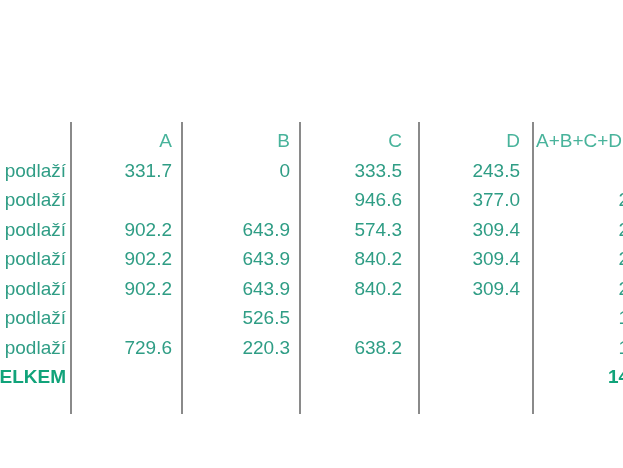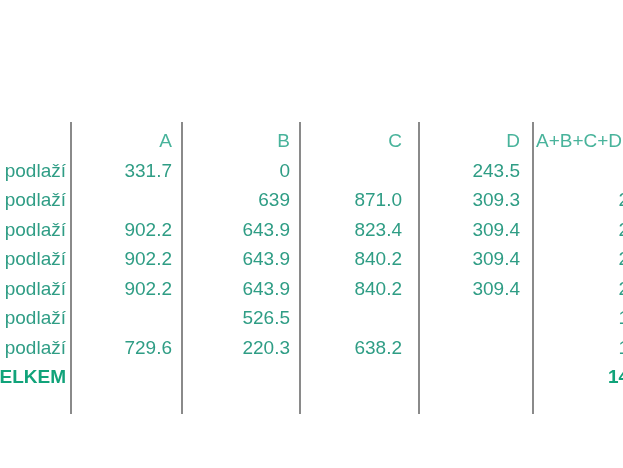--- a/index.html
+++ b/index.html
@@ -124,37 +124,37 @@
       <div class="cell num c-b">B</div>
       <div class="cell num c-c">C</div>
       <div class="cell num c-d">D</div>
       <div class="cell c-sum">A+B+C+D</div>
     </div>
 
     <div class="row">
       <div class="cell lbl c-label">podlaží</div>
       <div class="cell num c-a">331.7</div>
       <div class="cell num c-b">0</div>
+      <div class="cell num c-c">333.5</div>
       <div class="cell num c-d">243.5</div>
       <div class="cell num c-sum">768.</div>
     </div>
 
     <div class="row">
       <div class="cell lbl c-label">podlaží</div>
-      <div class="cell num c-b">639</div>
-      <div class="cell num c-c">871.0</div>
-      <div class="cell num c-d">309.3</div>
+      <div class="cell num c-c">946.6</div>
+      <div class="cell num c-d">377.0</div>
       <div class="cell num c-sum">2431.</div>
     </div>
 
     <div class="row">
       <div class="cell lbl c-label">podlaží</div>
       <div class="cell num c-a">902.2</div>
       <div class="cell num c-b">643.9</div>
-      <div class="cell num c-c">823.4</div>
+      <div class="cell num c-c">574.3</div>
       <div class="cell num c-d">309.4</div>
       <div class="cell num c-sum">2678.</div>
     </div>
 
     <div class="row">
       <div class="cell lbl c-label">podlaží</div>
       <div class="cell num c-a">902.2</div>
       <div class="cell num c-b">643.9</div>
       <div class="cell num c-c">840.2</div>
       <div class="cell num c-d">309.4</div>

